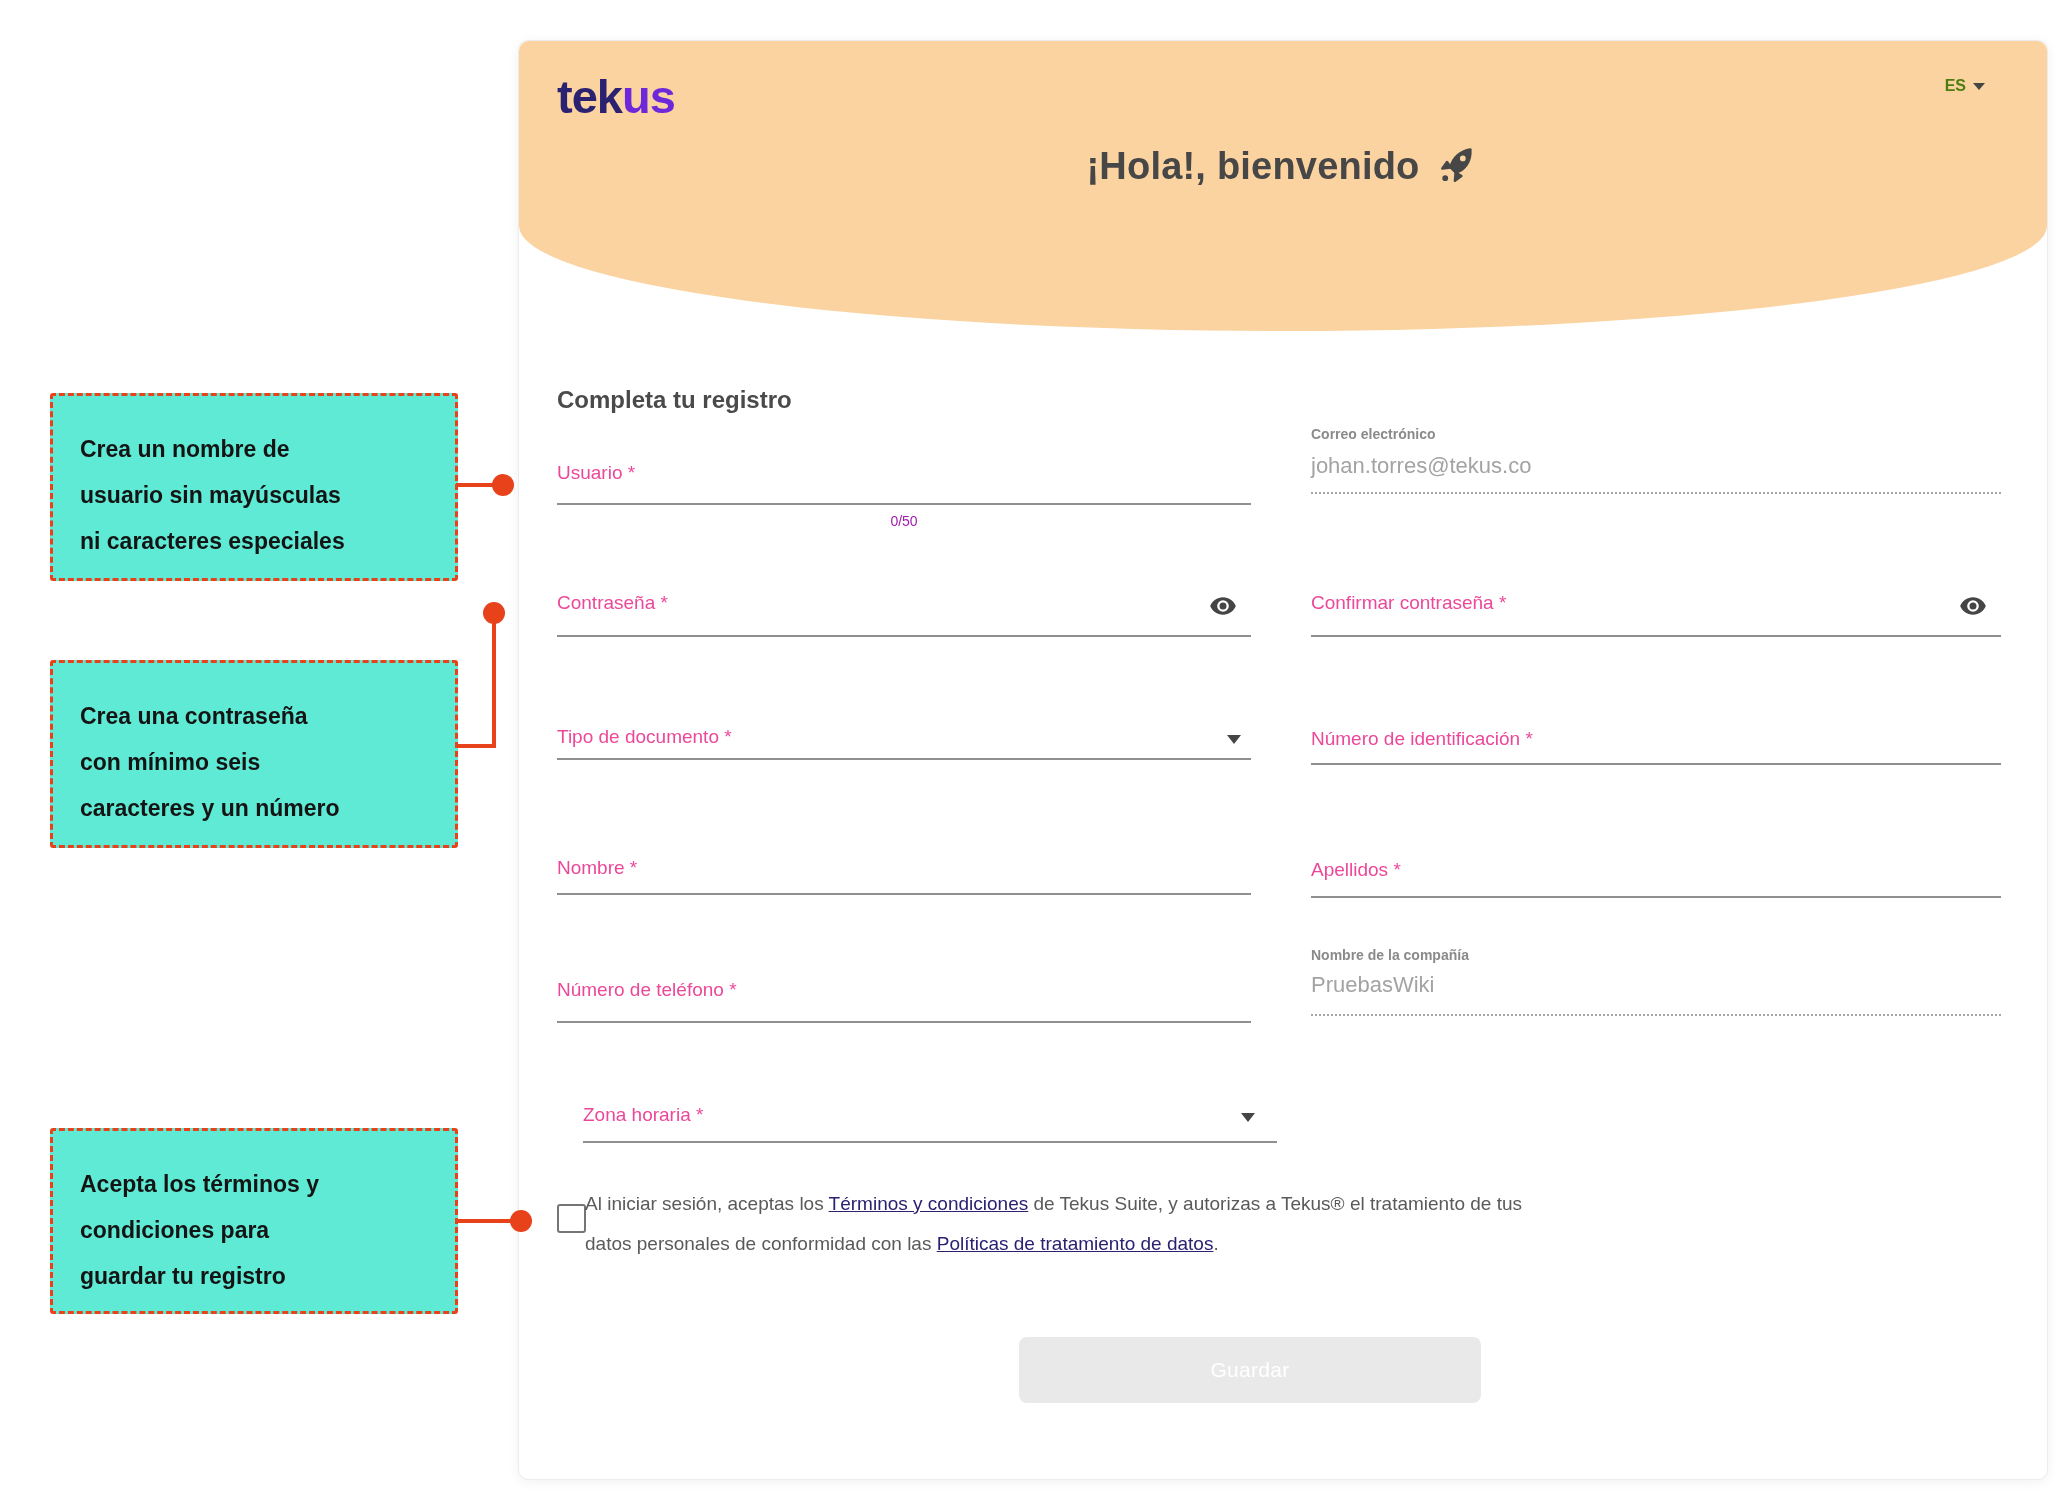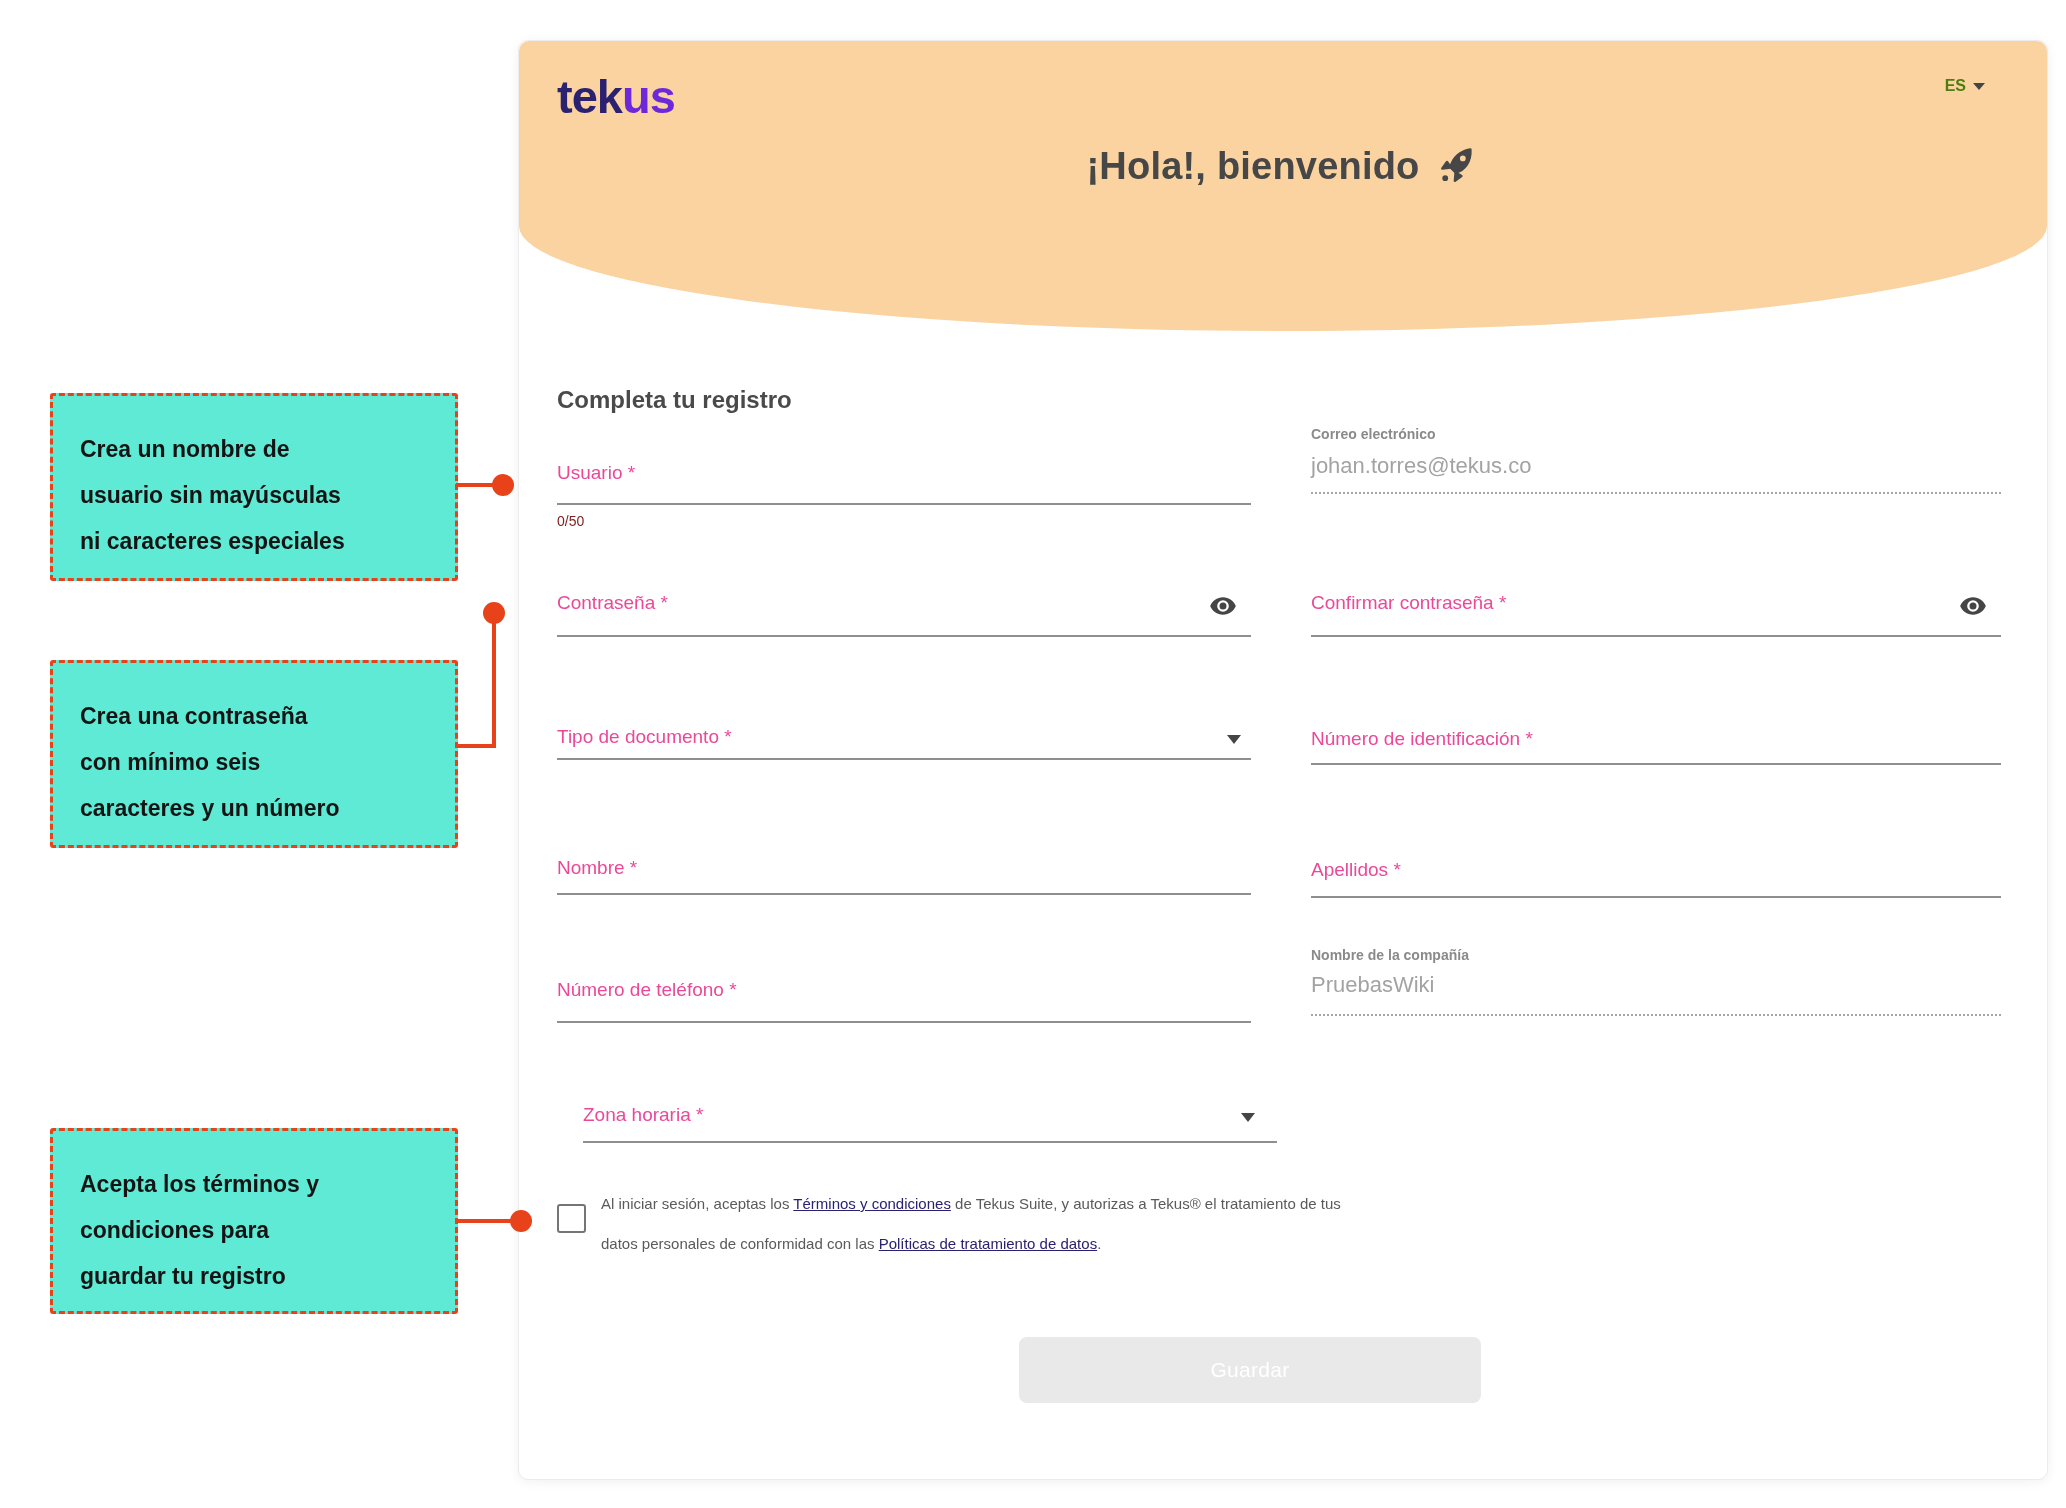--- a/index.html
+++ b/index.html
@@ -32,35 +32,35 @@
 
   
   .form-heading { position:absolute; left:38px; top:345px; font-size:24px; font-weight:700; color:#4a4a4a; }
 
   .fld { position:absolute; }
   .fld .lbl { font-size:19px; font-weight:400; color:#ec4899; height:30px; }
   .fld .line { border-bottom:2px solid #8f8f8f; width:100%; }
   .fld .dotline { border-bottom:2px dotted #a6a6a6; width:100%; }
   .fld .sm-lbl { font-size:14px; font-weight:600; color:#8a8a8a; }
   .fld .ro-val { font-size:22px; color:#a3a3a3; }
-  .counter { text-align:left; font-size:14px; color:#7f1d1d; padding-top:8px; }
+  .counter { text-align:center; font-size:14px; color:#a21caf; padding-top:8px; }
 
   .col-l { left:38px;  width:694px; }
   .col-r { left:792px; width:690px; }
 
   .eye { position:absolute; right:14px; top:0; width:28px; height:28px; cursor:pointer; }
   .sel-arrow { position:absolute; right:10px; top:9px; width:0; height:0;
     border-left:7px solid transparent; border-right:7px solid transparent; border-top:9px solid #454545; cursor:pointer; }
 
   
   .terms-check {
     position:absolute; left:38px; top:1163px; width:29px; height:29px;
     border:2px solid #757575; border-radius:3px; background:#fff; cursor:pointer;
   }
-  .terms-text { position:absolute; left:82px; top:1143px; width:1405px; font-size:15px; color:#5a5a5a; line-height:40px; }
+  .terms-text { position:absolute; left:66px; top:1143px; width:1405px; font-size:19px; color:#5a5a5a; line-height:40px; }
   .terms-text a { color:#2B2171; font-weight:400; text-decoration:underline; cursor:pointer; }
 
   .save-btn {
     position:absolute; left:500px; top:1296px; width:462px; height:66px;
     background:#e9e9e9; border:none; border-radius:8px;
     color:#ffffff; font-size:21px; font-family:"Liberation Sans",sans-serif;
     letter-spacing:0.3px; cursor:default;
   }
 
   

